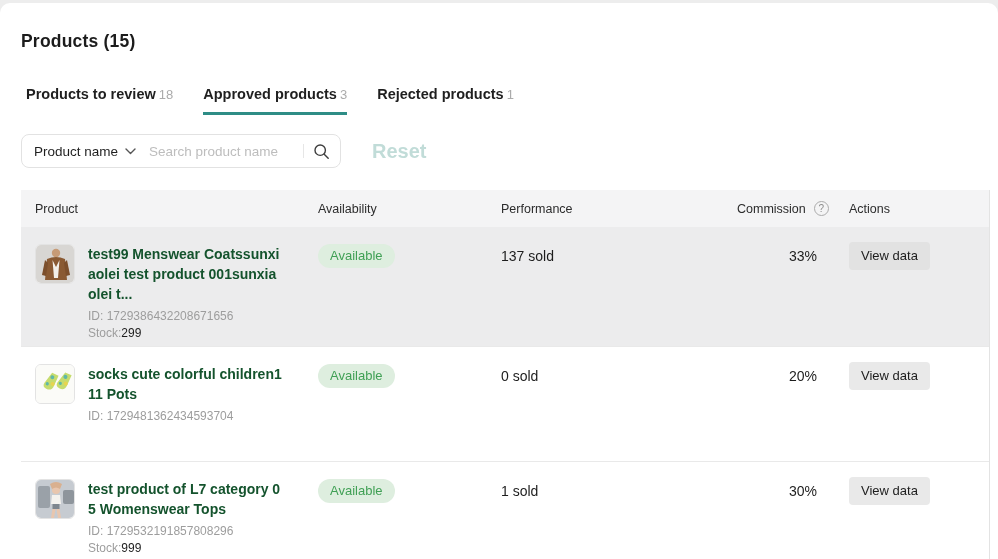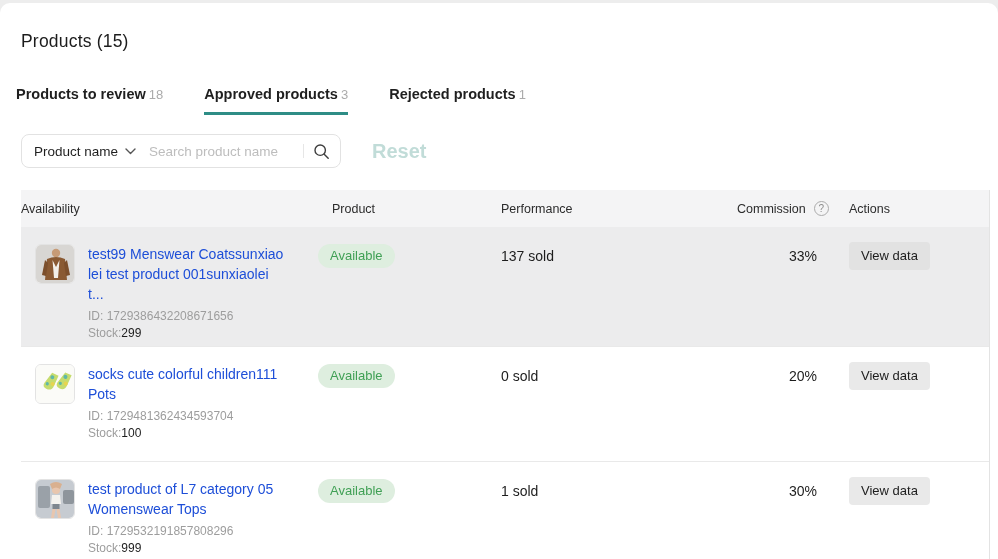--- a/index.html
+++ b/index.html
@@ -13,29 +13,29 @@
   .card {
     position: absolute;
     top: 3px; left: 0; right: 0; bottom: 0;
     background: #ffffff;
     border-radius: 10px 10px 0 0;
     overflow: hidden;
   }
   .page-title {
     margin: 28px 2px 0 21px;
     font-size: 17.5px;
-    font-weight: 400;
+    font-weight: 700;
     color: #1c1c1c;
     letter-spacing: .2px;
   }
   
   .tabs {
     display: flex;
-    gap: 41px;
-    margin: 34px 0 0 16px;
+    gap: 30px;
+    margin: 34px 0 0 26px;
     align-items: center;
   }
   .tab {
     display: flex;
     align-items: baseline;
     gap: 3px;
     padding-bottom: 10px;
     border-bottom: 3px solid transparent;
     cursor: pointer;
   }
@@ -138,22 +138,23 @@
     border: 1px solid #e3e3e3;
     overflow: hidden;
     flex: none;
     background: #fff;
   }
   .thumb svg { display: block; }
   .prod-text { width: 196px; }
   .prod-title {
     font-size: 14px;
     line-height: 20px;
-    color: #1d4ed8;
+    color: #14532d;
     word-break: break-all;
+    font-weight: bold;
   }
   .prod-id {
     margin-top: 4px;
     font-size: 12px;
     line-height: 17px;
     color: #9d9d9d;
   }
   .prod-stock { font-size: 12px; line-height: 17px; color: #9d9d9d; }
   .prod-stock b { color: #1d1d1d; font-weight: 400; }
   .cell-avail { padding-top: 17px; }
@@ -220,22 +221,22 @@
             <path d="M11.2 11.2l4 4" stroke="#3d3d3d" stroke-width="1.4" stroke-linecap="round"></path>
           </svg>
       </span>
     </div>
     <span class="reset-link">Reset</span>
   </div>
 
   <div class="table">
 
     <div class="tr thead">
+      <div class="th th-product">Product</div>
       <div class="th">Availability</div>
-      <div class="th th-product">Product</div>
       <div class="th">Performance</div>
       <div class="th th-commission">
         <span>Commission</span>
         <span class="help-icon">?</span>
       </div>
       <div class="th cell-act" style="padding-top:0">Actions</div>
     </div>
 
     <div class="tr row row-1 highlight">
       <div class="cell-product">
@@ -280,21 +281,20 @@
               <path d="M24 8 h7 v11 q0 6 -5.5 6 q-5 0 -4.5 -4.5 Z" fill="#c6dc6e"></path>
               <circle cx="26" cy="12" r="2" fill="#5fb8a8"></circle>
                 <circle cx="29" cy="18" r="2" fill="#e8d44f"></circle>
                 <circle cx="24" cy="20" r="1.6" fill="#5fb8a8"></circle>
             </g>
           </svg>
         </div>
         <div class="prod-text">
           <div class="prod-title">socks cute colorful children111 Pots</div>
           <div class="prod-id">ID: 1729481362434593704</div>
-          <div class="prod-stock"><span>Stock:</span><b>100</b></div>
         </div>
       </div>
       <div class="cell-avail">
         <span class="badge">Available</span>
       </div>
       <div class="cell-perf">0 sold</div>
       <div class="cell-comm">20%</div>
       <div class="cell-act">
         <button class="btn">View data</button>
       </div>

